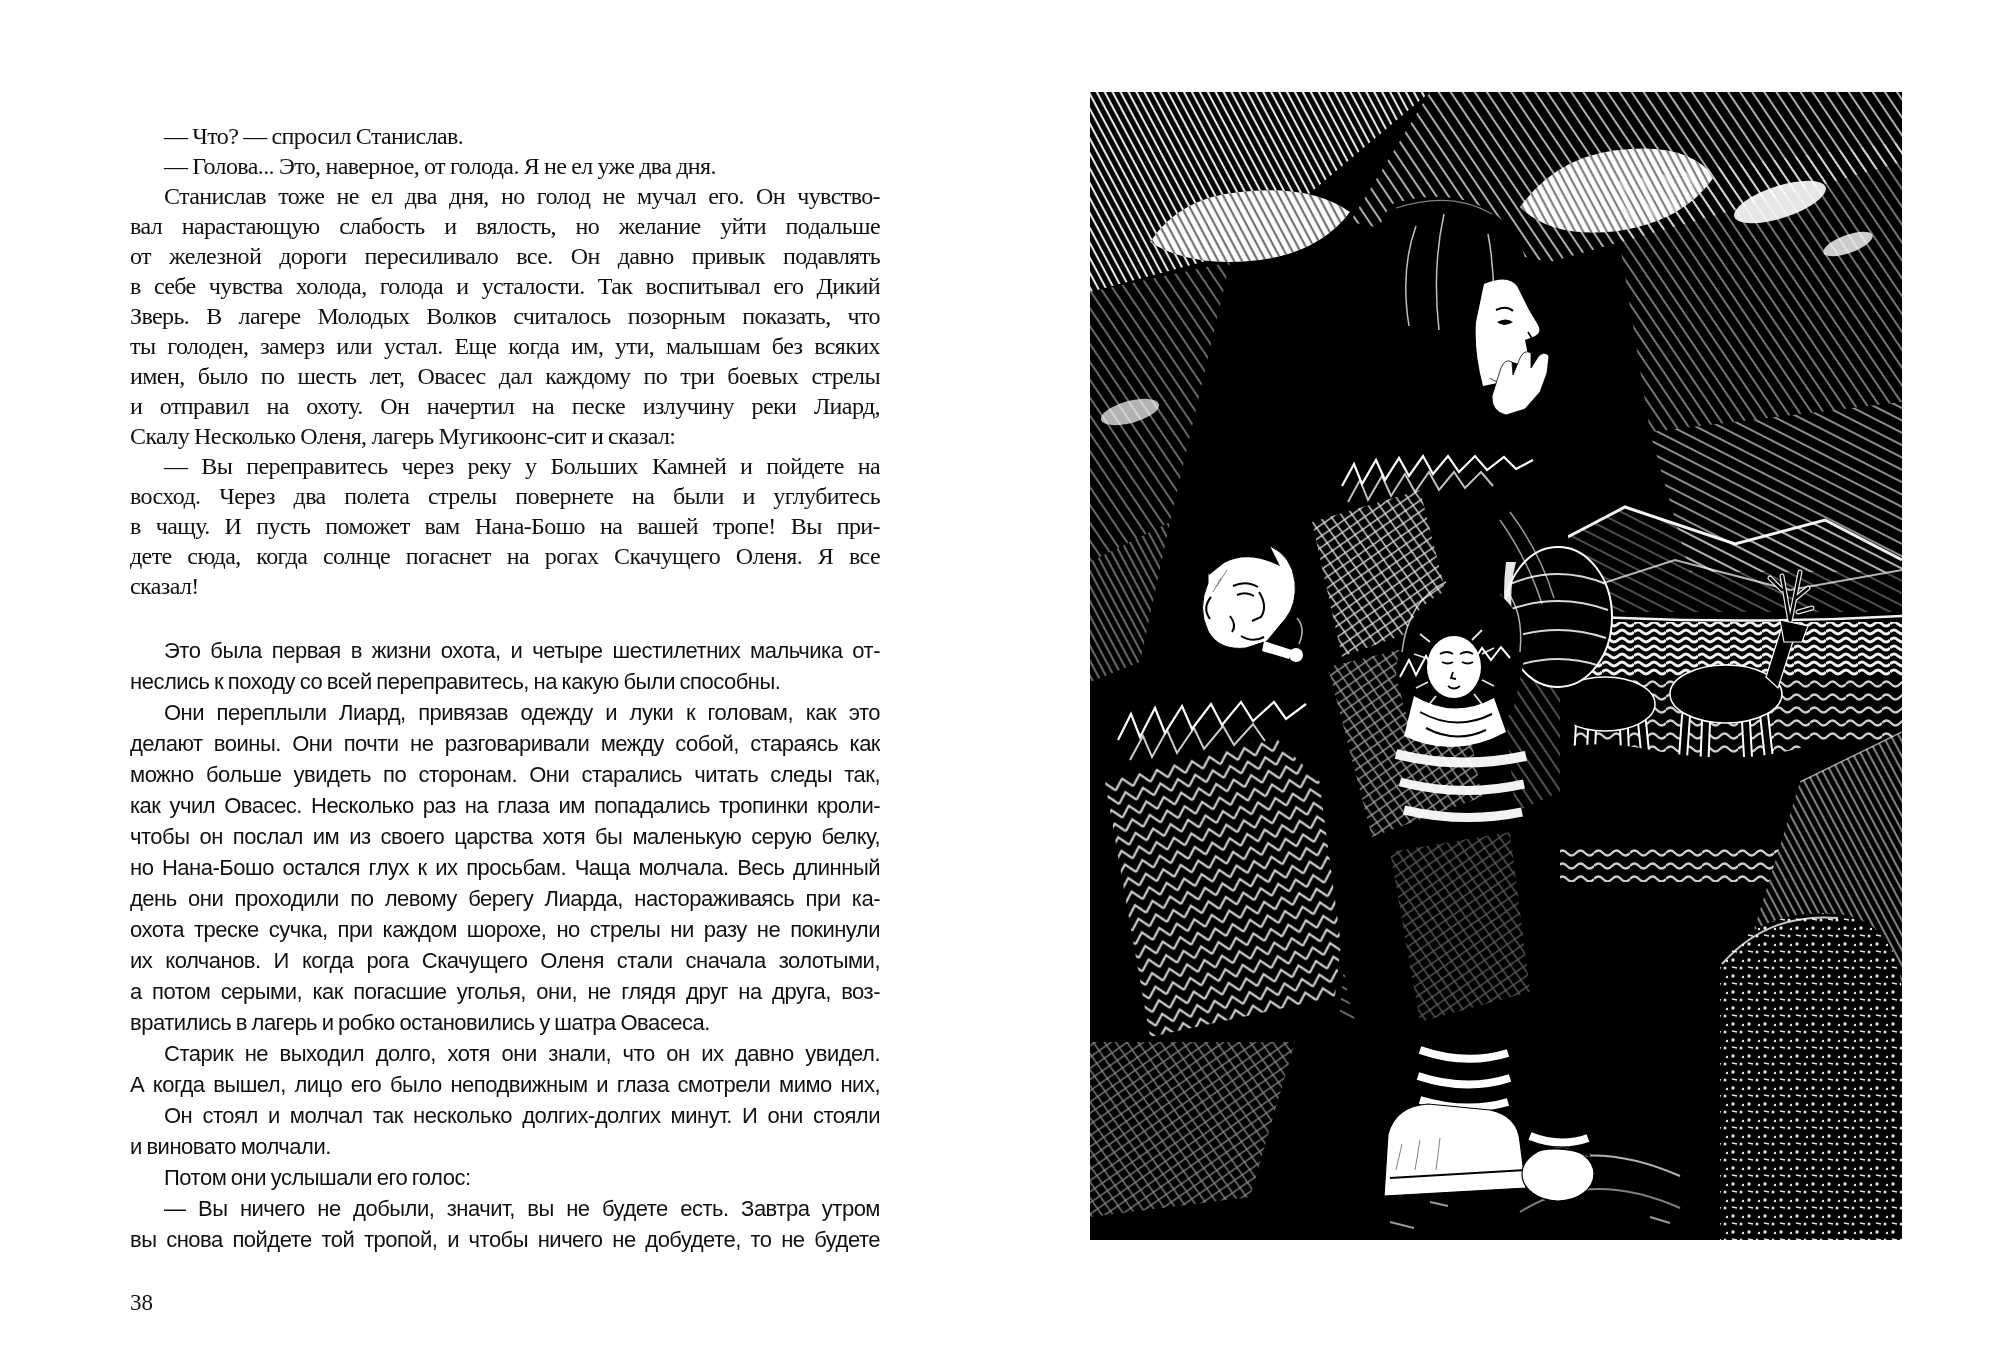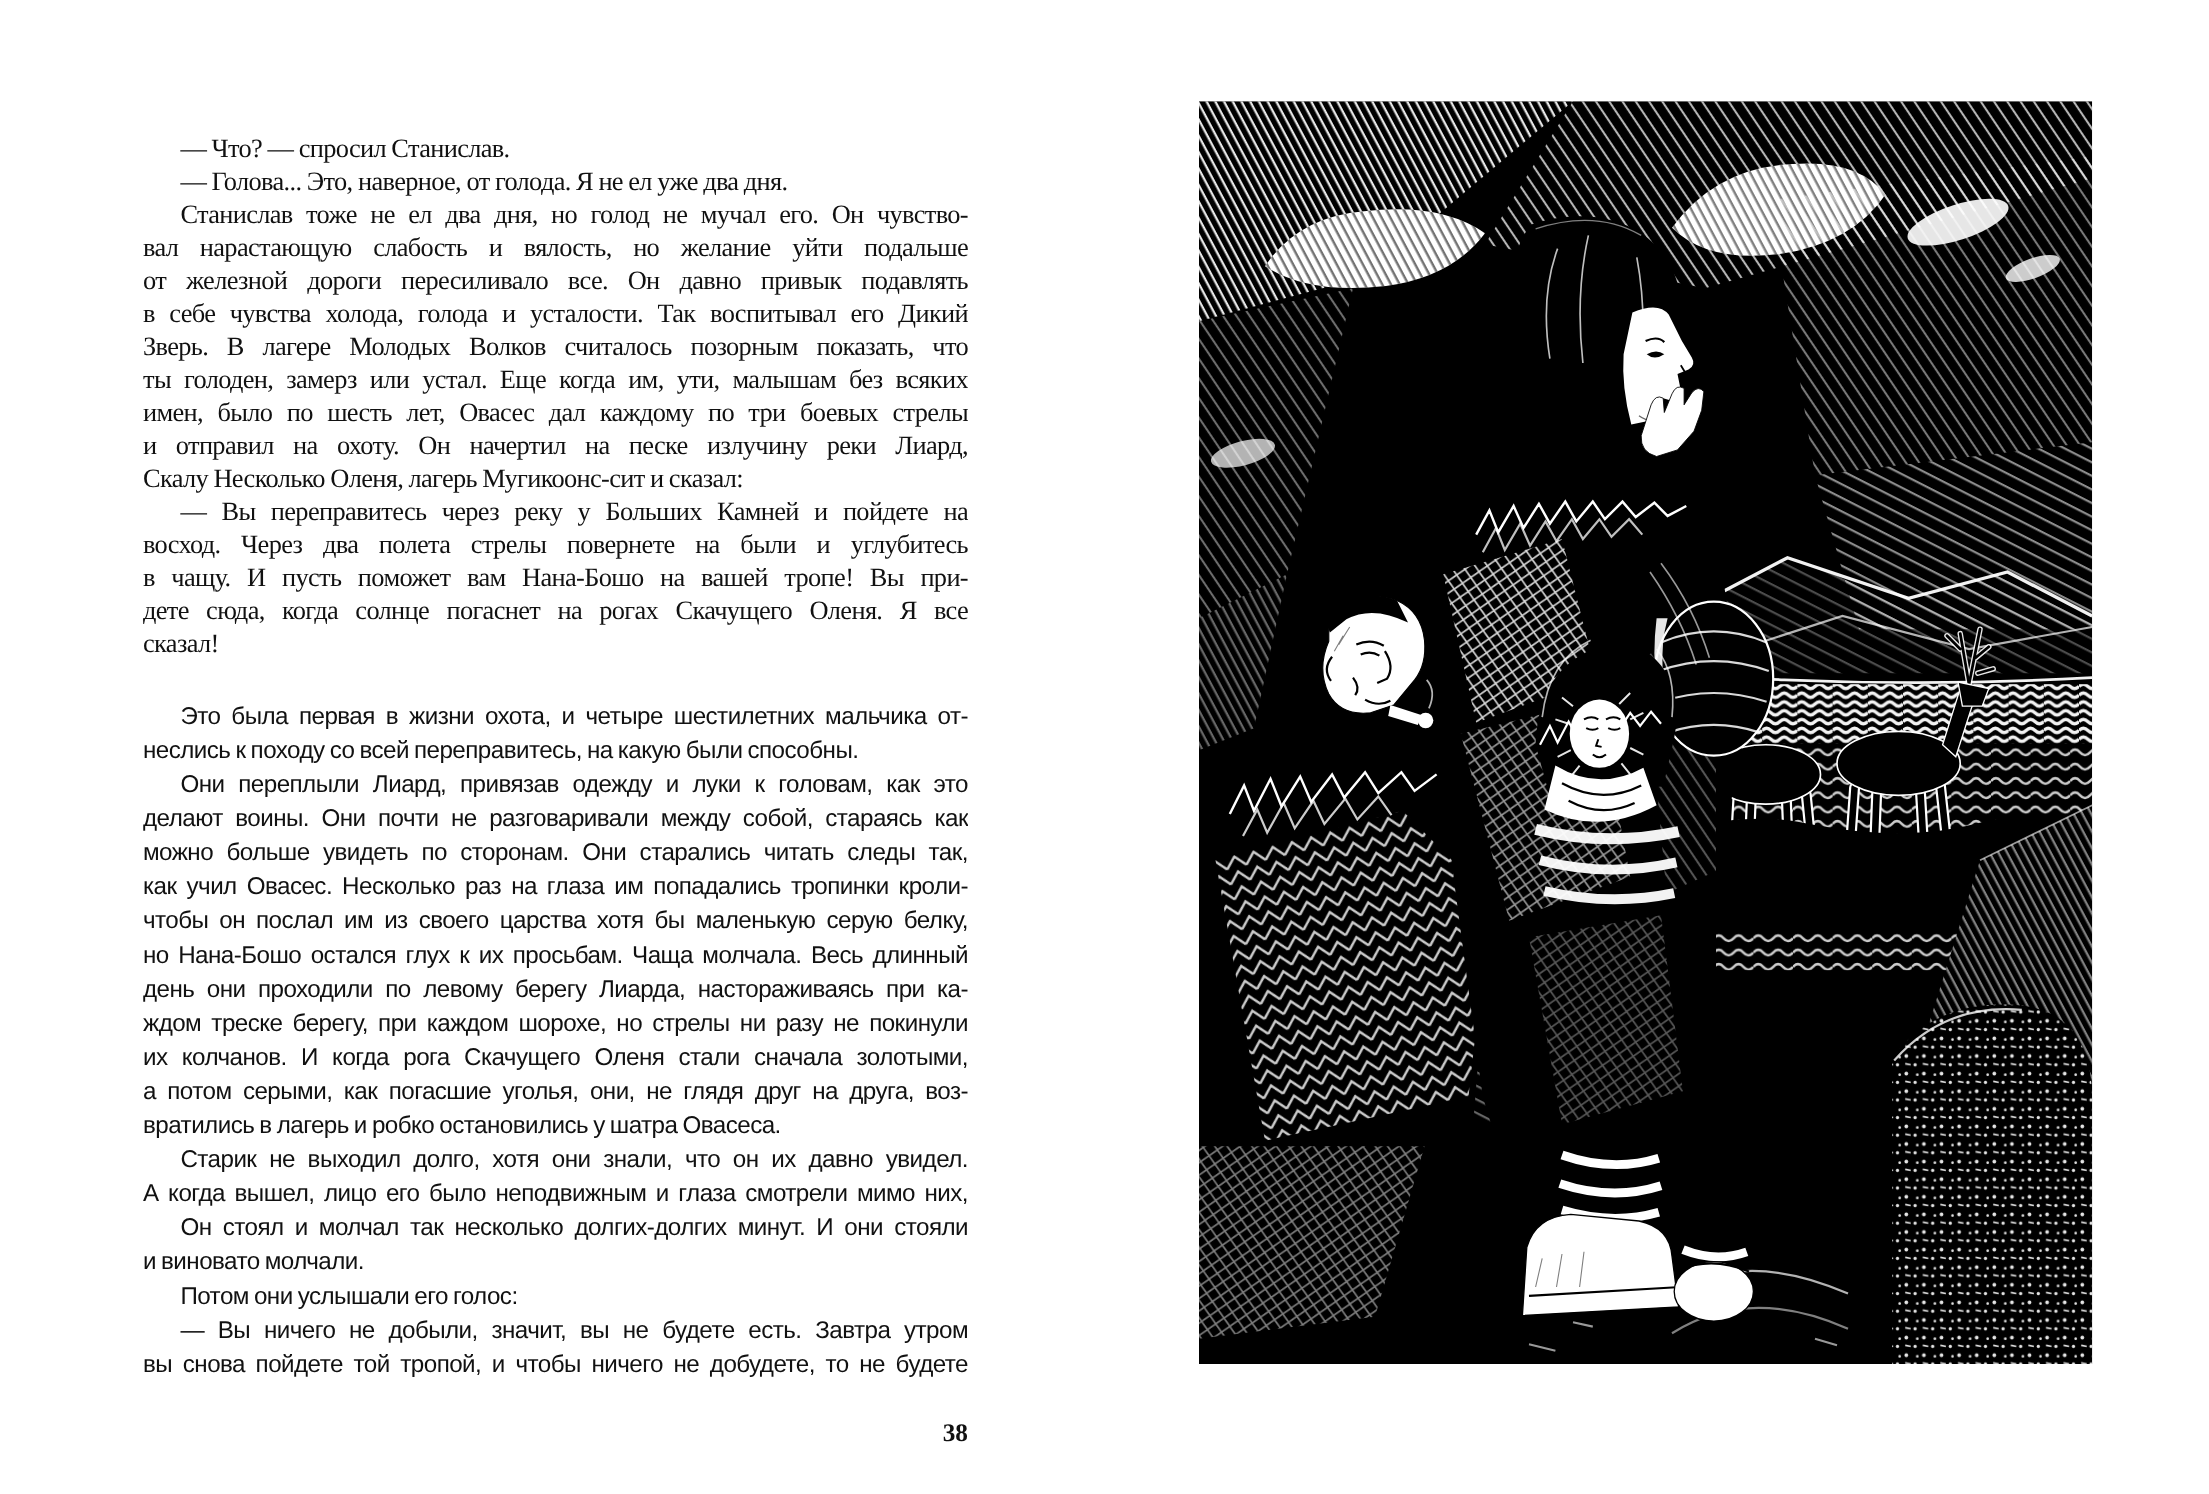--- a/index.html
+++ b/index.html
@@ -8,22 +8,22 @@
   .text-col{position:absolute;left:130px;top:85px;width:750px;margin-top:36px;}
   .para{margin:0;}
   .para.serif{font-family:"Liberation Serif","DejaVu Serif",serif;font-size:24px;line-height:30px;letter-spacing:-0.6px;word-spacing:-0.5px;}
   .para.sans{font-family:"Liberation Sans","DejaVu Sans",sans-serif;font-size:22px;line-height:31px;letter-spacing:-0.5px;word-spacing:-1px;}
   .para.space-before{margin-top:34px;}
   .line{overflow:hidden;}
   .serif .line{height:30px;}
   .sans .line{height:31px;}
   .line.j{text-align:justify;text-align-last:justify;}
   .line.first{text-indent:34px;}
-  .pagenum{position:absolute;left:130px;top:1290px;width:750px;text-align:right;
-           font-family:"Liberation Serif","DejaVu Serif",serif;font-weight:bold;font-size:23px;}
+  .pagenum{position:absolute;left:130px;top:1290px;width:750px;text-align:left;
+           font-family:"Liberation Serif","DejaVu Serif",serif;font-weight:normal;font-size:23px;}
   .illustration{position:absolute;left:1090px;top:92px;width:812px;height:1148px;}
   .illustration svg{display:block;width:100%;height:100%;}
 </style>
 </head>
 <body>
 
 <div class="spread">
 
   <div class="text-col">
       <div class="para serif">
@@ -55,21 +55,21 @@
         <div class="line">неслись к походу со всей переправитесь, на какую были способны.</div>
       </div>
       <div class="para sans">
         <div class="line j first">Они переплыли Лиард, привязав одежду и луки к головам, как это</div>
         <div class="line j">делают воины. Они почти не разговаривали между собой, стараясь как</div>
         <div class="line j">можно больше увидеть по сторонам. Они старались читать следы так,</div>
         <div class="line j">как учил Овасес. Несколько раз на глаза им попадались тропинки кроли-</div>
         <div class="line j">чтобы он послал им из своего царства хотя бы маленькую серую белку,</div>
         <div class="line j">но Нана-Бошо остался глух к их просьбам. Чаща молчала. Весь длинный</div>
         <div class="line j">день они проходили по левому берегу Лиарда, настораживаясь при ка-</div>
-        <div class="line j">ждом треске берегу, при каждом шорохе, но стрелы ни разу не покинули</div>
+        <div class="line j">охота треске сучка, при каждом шорохе, но стрелы ни разу не покинули</div>
         <div class="line j">их колчанов. И когда рога Скачущего Оленя стали сначала золотыми,</div>
         <div class="line j">а потом серыми, как погасшие уголья, они, не глядя друг на друга, воз-</div>
         <div class="line">вратились в лагерь и робко остановились у шатра Овасеса.</div>
       </div>
       <div class="para sans">
         <div class="line j first">Старик не выходил долго, хотя они знали, что он их давно увидел.</div>
         <div class="line j">А когда вышел, лицо его было неподвижным и глаза смотрели мимо них,</div>
       </div>
       <div class="para sans">
         <div class="line j first">Он стоял и молчал так несколько долгих-долгих минут. И они стояли</div>

